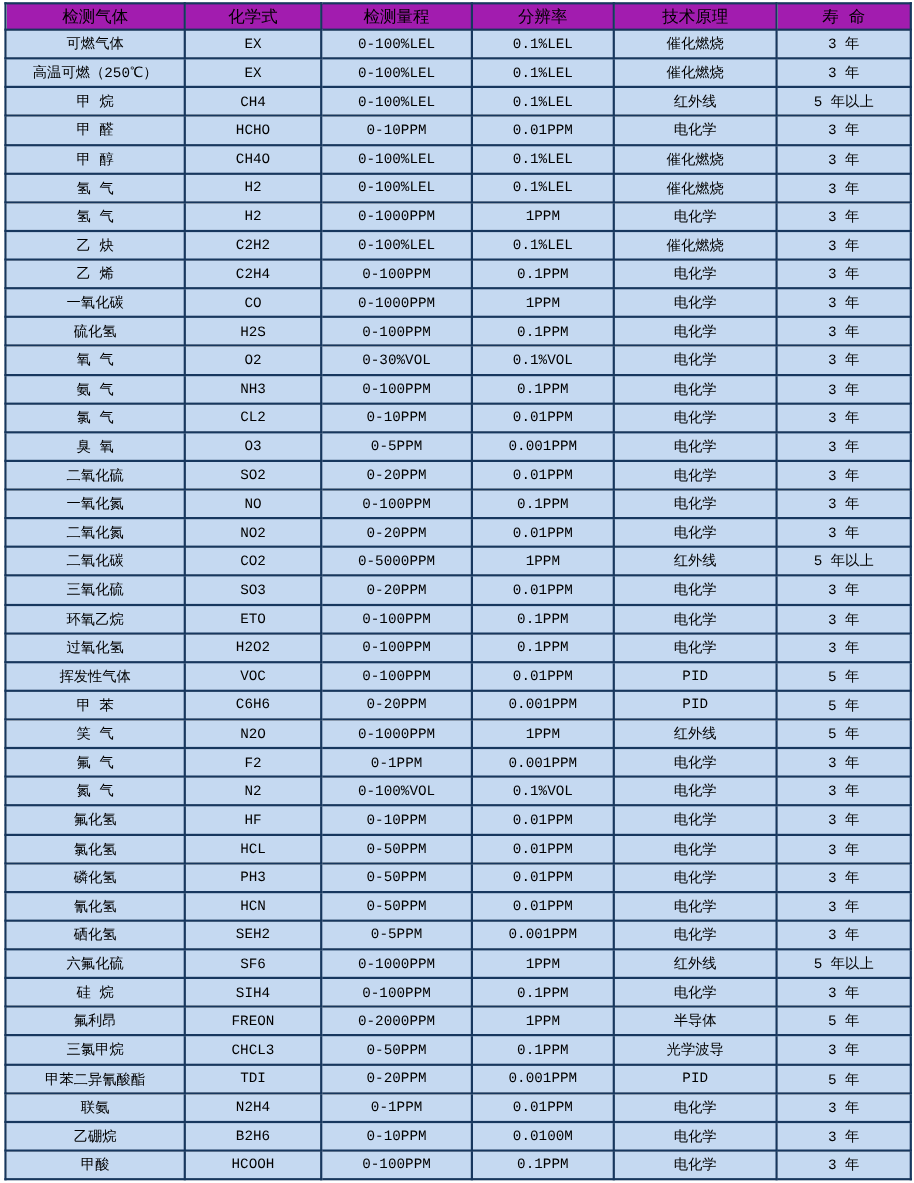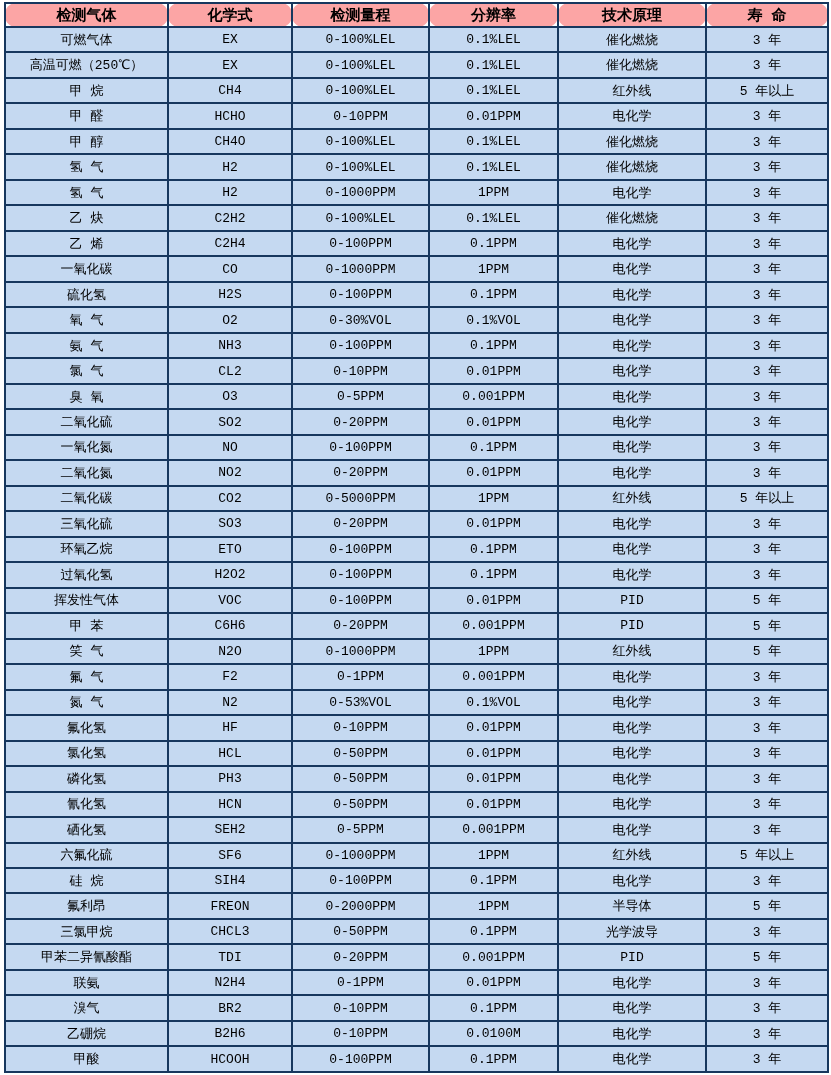--- a/index.html
+++ b/index.html
@@ -27,25 +27,24 @@
   table.spec-table td {
     border: 2px solid #17375e;
     text-align: center;
     vertical-align: middle;
     color: #000000;
     padding: 0;
     overflow: hidden;
     white-space: nowrap;
   }
   table.spec-table th {
-    background: #fca5a5;
+    background: #a21caf;
     font-size: 15px;
-    font-weight: bold;
+    font-weight: normal;
     height: 22px;
-    border-radius: 11px;
   }
   table.spec-table td {
     background: #c5d9f1;
     font-size: 13px;
     height: 21px;
   }
   col.c-gas        { width: 163px; }
   col.c-formula    { width: 124px; }
   col.c-range      { width: 137px; }
   col.c-resolution { width: 129px; }
@@ -280,21 +279,21 @@
           <td>氟 气</td>
           <td>F2</td>
           <td>0-1PPM</td>
           <td>0.001PPM</td>
           <td>电化学</td>
           <td>3 年</td>
         </tr>
         <tr>
           <td>氮 气</td>
           <td>N2</td>
-          <td>0-53%VOL</td>
+          <td>0-100%VOL</td>
           <td>0.1%VOL</td>
           <td>电化学</td>
           <td>3 年</td>
         </tr>
         <tr>
           <td>氟化氢</td>
           <td>HF</td>
           <td>0-10PPM</td>
           <td>0.01PPM</td>
           <td>电化学</td>
@@ -374,28 +373,20 @@
         </tr>
         <tr>
           <td>联氨</td>
           <td>N2H4</td>
           <td>0-1PPM</td>
           <td>0.01PPM</td>
           <td>电化学</td>
           <td>3 年</td>
         </tr>
         <tr>
-          <td>溴气</td>
-          <td>BR2</td>
-          <td>0-10PPM</td>
-          <td>0.1PPM</td>
-          <td>电化学</td>
-          <td>3 年</td>
-        </tr>
-        <tr>
           <td>乙硼烷</td>
           <td>B2H6</td>
           <td>0-10PPM</td>
           <td>0.0100M</td>
           <td>电化学</td>
           <td>3 年</td>
         </tr>
         <tr>
           <td>甲酸</td>
           <td>HCOOH</td>

